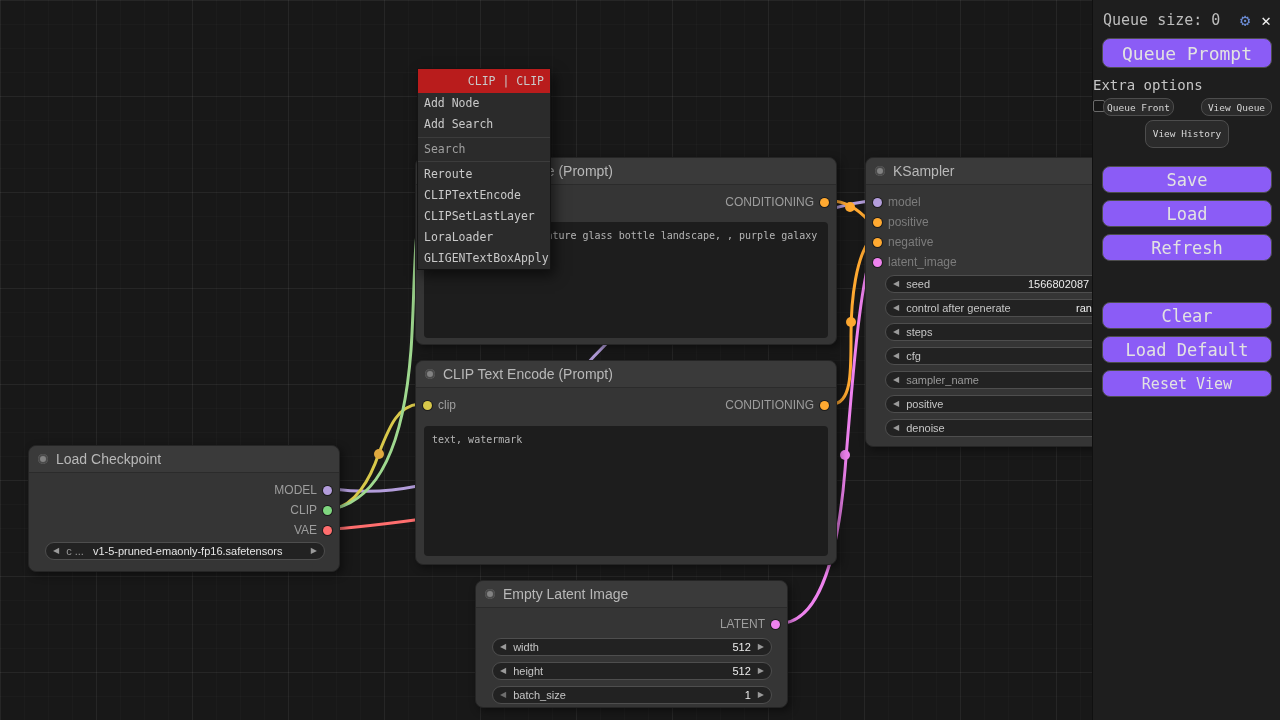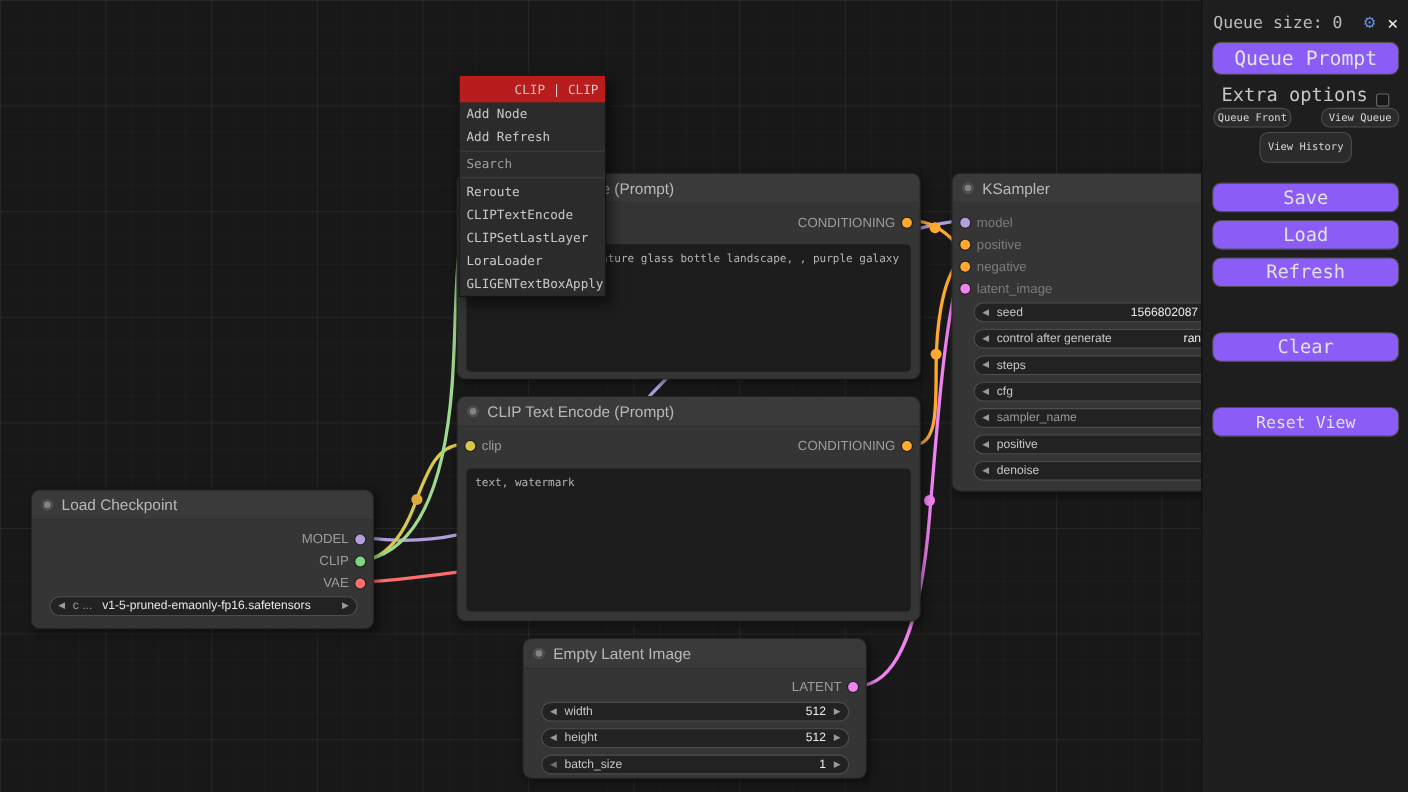--- a/index.html
+++ b/index.html
@@ -71,21 +71,21 @@
              background:#1e1e1e; border-left:1px solid #101010;
              font-family:"DejaVu Sans Mono", monospace; color:#cfcfcf; }
   .sb-queue-row { position:absolute; top:10px; left:10px; right:6px; display:flex;
                   align-items:center; gap:8px; font-size:15px; color:#bdbdbd; }
   .sb-gear { color:#6c8cd5; font-size:17px; cursor:pointer; }
   .sb-close { color:#f2f2f2; font-size:16px; cursor:pointer; padding:0 3px; }
   .sb-btn { position:absolute; left:9px; width:170px; background:#8b5cf6;
             border:1px solid #4d4d4d; border-radius:8px; color:#e2e2e2;
             display:flex; align-items:center; justify-content:center; cursor:pointer; }
   .sb-extra { position:absolute; top:77px; left:0; right:0; display:flex;
-              justify-content:center; align-items:flex-end; gap:7px; font-size:17px; color:#c6c6c6; }
+              justify-content:center; align-items:flex-start; gap:7px; font-size:14px; color:#c6c6c6;flex-direction:column; }
   .sb-checkbox { width:12px; height:12px; background:#171717; border:1px solid #6a6a6a;
                  border-radius:2px; cursor:pointer; }
   .sb-small { position:static; font-size:9.5px; height:18px; border-radius:8px;
               background:#2b2b2b; border:1px solid #4d4d4d; color:#d6d6d6;
               display:flex; align-items:center; justify-content:center; cursor:pointer; }
   .sb-small-row { position:absolute; top:98px; left:10px; right:8px; display:flex; gap:27px; }
   .sb-small-row .sb-small { flex:1; }
   .sb-history { position:absolute; top:120px; left:52px; width:84px; height:28px;
                 font-size:9.5px; line-height:1.25; text-align:center;
                 background:#2b2b2b; border:1px solid #4d4d4d; border-radius:8px;
@@ -258,21 +258,21 @@
       <span class="w-arrow" style="color:#6f6f6f">◀</span>
       <span class="w-label">batch_size</span>
       <span class="w-value">1</span>
       <span class="w-arrow">▶</span>
     </div>
   </div>
 
   <div id="context-menu">
     <div class="cm-header">CLIP | CLIP</div>
     <div class="cm-item">Add Node</div>
-    <div class="cm-item">Add Refresh</div>
+    <div class="cm-item">Add Search</div>
     <div class="cm-search">Search</div>
     <div class="cm-item">Reroute</div>
     <div class="cm-item">CLIPTextEncode</div>
     <div class="cm-item">CLIPSetLastLayer</div>
     <div class="cm-item">LoraLoader</div>
     <div class="cm-item">GLIGENTextBoxApply</div>
   </div>
 
 </div>
 
@@ -294,14 +294,15 @@
     <div class="sb-small">Queue Front</div>
     <div class="sb-small">View Queue</div>
   </div>
 
   <div class="sb-history">View History</div>
 
   <div class="sb-btn" style="top:166px;height:27px;font-size:17px">Save</div>
   <div class="sb-btn" style="top:200px;height:27px;font-size:17px">Load</div>
   <div class="sb-btn" style="top:234px;height:27px;font-size:17px">Refresh</div>
   <div class="sb-btn" style="top:302px;height:27px;font-size:17px">Clear</div>
+  <div class="sb-btn" style="top:336px;height:27px;font-size:17px">Load Default</div>
   <div class="sb-btn" style="top:370px;height:27px;font-size:15px">Reset View</div>
 </div>
 
 </body></html>

